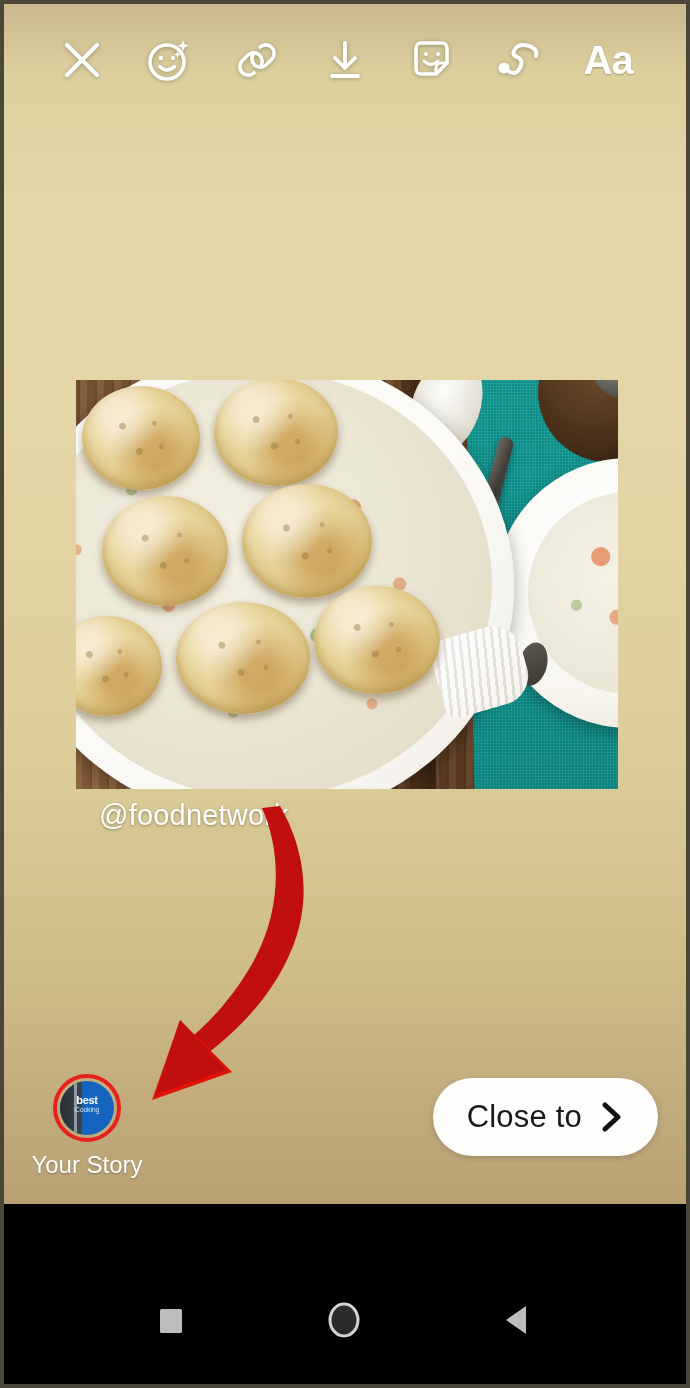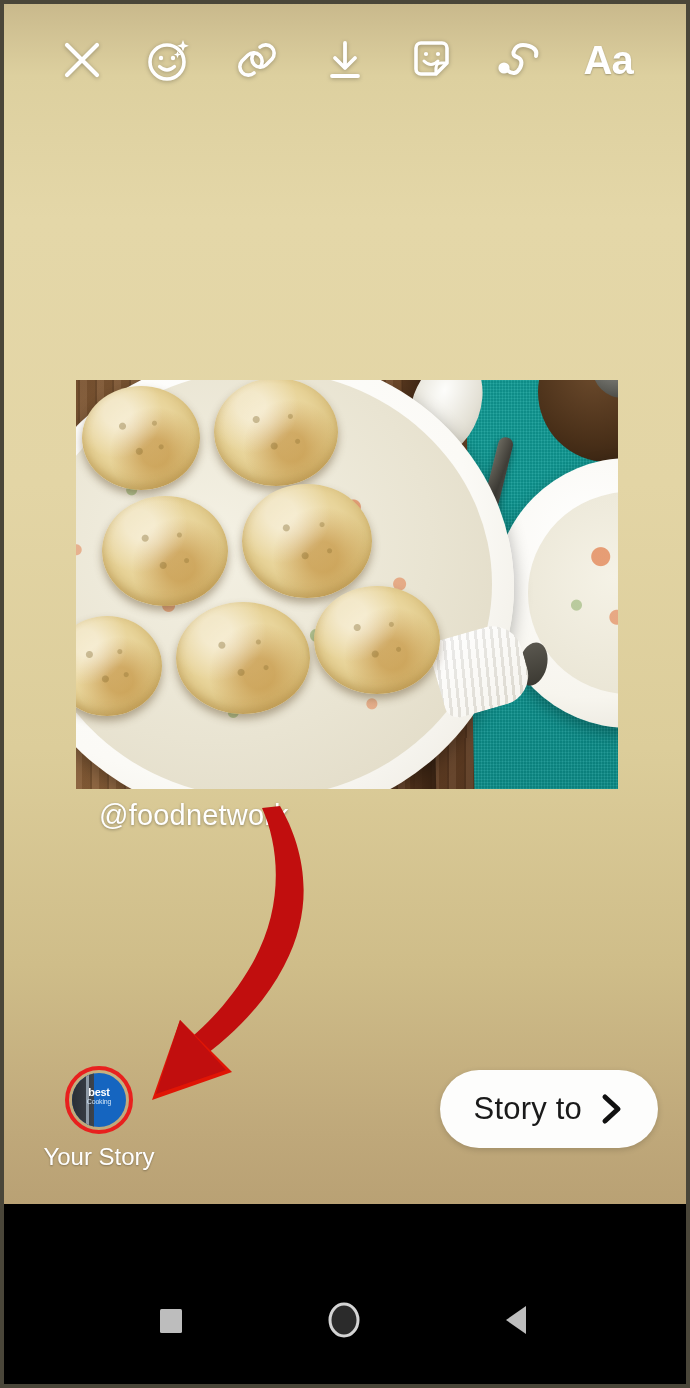--- a/index.html
+++ b/index.html
@@ -218,25 +218,25 @@
     position:absolute;
     left:90px; top:800px;
     width:230px; height:300px;
     z-index:35;
     pointer-events:none;
   }
 
   
   #action-bar {
     position:absolute;
-    left:0; bottom:16px;
+    left:0; bottom:8px;
     width:100%; height:135px;
     display:flex;
     align-items:flex-start;
-    padding:12px 28px 0 31px;
+    padding:12px 28px 0 19px;
     z-index:30;
   }
   .dest {
     width:128px;
     display:flex;
     flex-direction:column;
     align-items:center;
     cursor:pointer;
   }
   .dest-label {
@@ -441,21 +441,21 @@
             <div class="avatar-stripe"></div>
             <span class="avatar-word">best</span>
             <span class="avatar-word2">Cooking</span>
           </div>
         </div>
         <span class="dest-label">Your Story</span>
       </div>
 
 
       <div id="send-to-button">
-        <span id="send-to-label">Story to</span>
+        <span id="send-to-label">Close to</span>
         <svg width="24" height="32" viewBox="0 0 24 32">
           <path d="M5 4 L18 16 L5 28" stroke="#111" stroke-width="5" fill="none" stroke-linecap="round" stroke-linejoin="round"></path>
         </svg>
       </div>
     </div>
   </div>
 
   <div id="android-nav">
 
     <div class="nav-btn">

